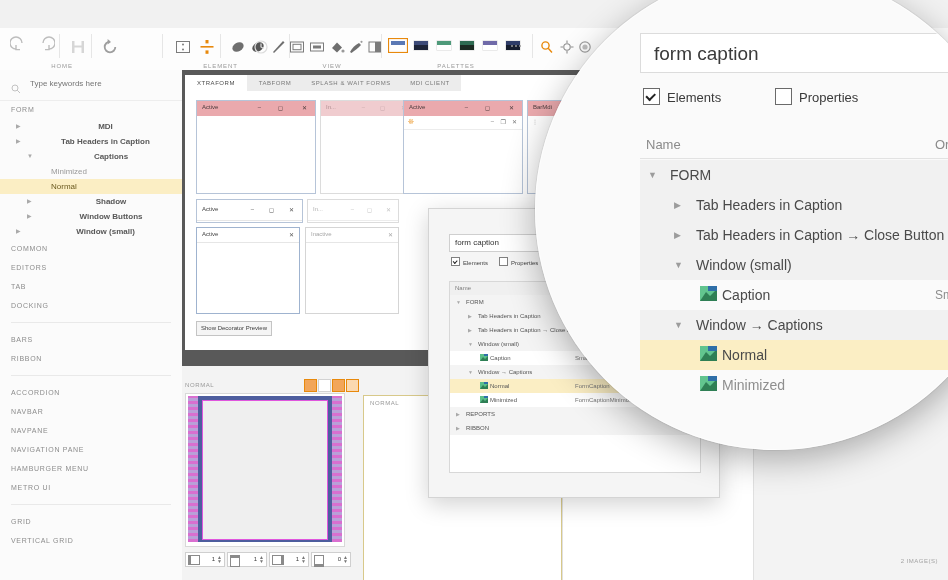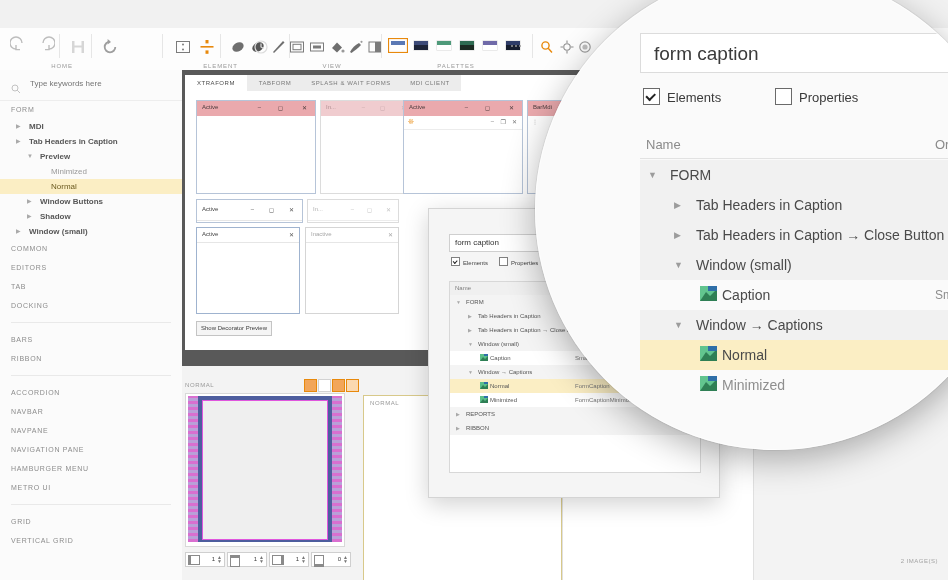--- a/index.html
+++ b/index.html
@@ -28,21 +28,21 @@
   .ico svg{display:block;}
 
   
   .sidebar{position:absolute;left:0;top:70px;width:182px;bottom:0;background:#fbfbfb;border-right:1px solid #e6e6e6;overflow:hidden;}
   .sb-search{position:absolute;left:0;top:0;width:182px;height:30px;border-bottom:1px solid #ededed;}
   .sb-search .mag{position:absolute;left:11px;top:10px;}
   .sb-search input{position:absolute;left:28px;top:8px;width:140px;border:0;outline:0;background:transparent;
     font-family:inherit;font-size:8px;color:#b4b4b4;}
   .sb-scroll{position:absolute;left:0;top:30px;right:0;bottom:0;}
   .sb-hdr{font-size:7px;color:#8c8c8c;letter-spacing:.7px;padding:6px 0 6px 11px;}
-  .sb-node{position:relative;font-size:8px;color:#585858;height:15px;line-height:15px;font-weight:bold;}
+  .sb-node{position:relative;font-size:8px;color:#585858;height:15px;line-height:15px;font-weight:bold;text-align:center;}
   .sb-node .arw{position:absolute;font-size:6px;color:#aaa;}
   .sb-leaf{position:relative;font-size:8px;height:15px;line-height:15px;color:#9a9a9a;}
   .sb-sel{background:#fbeec4;color:#6b5a20;}
   .sb-div{height:1px;background:#e9e9e9;margin:7px 11px;}
 
   
   .surface{position:absolute;left:182px;top:70px;right:0;bottom:0;background:#f3f3f3;}
   .dk{position:absolute;left:0;top:0;right:0;height:296px;background:#595959;}
   .card{position:absolute;background:#fff;}
   .dtabs{position:absolute;left:0;top:0;height:16px;}
@@ -321,25 +321,25 @@
             <circle cx="4" cy="4" r="3" fill="none" stroke="#c2c2c2" stroke-width="1"></circle>
             <path d="M6.2 6.2 L9 9" stroke="#c2c2c2" stroke-width="1"></path>
           </svg>
       </span>
       <input type="text" placeholder="Type keywords here" style="">
     </div>
     <div class="sb-scroll" id="sb-list">
         <div class="sb-hdr">FORM</div>
         <div class="sb-node"><span class="arw" style="left: 16px;">▶</span><span style="margin-left: 29px;">MDI</span></div>
         <div class="sb-node"><span class="arw" style="left: 16px;">▶</span><span style="margin-left: 29px;">Tab Headers in Caption</span></div>
-        <div class="sb-node"><span class="arw" style="left: 27px;">▼</span><span style="margin-left: 40px;">Preview</span></div>
+        <div class="sb-node"><span class="arw" style="left: 27px;">▼</span><span style="margin-left: 40px;">Captions</span></div>
         <div class="sb-leaf"><span style="margin-left: 51px;">Minimized</span></div>
         <div class="sb-leaf sb-sel"><span style="margin-left: 51px;">Normal</span></div>
+        <div class="sb-node"><span class="arw" style="left: 27px;">▶</span><span style="margin-left: 40px;">Shadow</span></div>
         <div class="sb-node"><span class="arw" style="left: 27px;">▶</span><span style="margin-left: 40px;">Window Buttons</span></div>
-        <div class="sb-node"><span class="arw" style="left: 27px;">▶</span><span style="margin-left: 40px;">Shadow</span></div>
         <div class="sb-node"><span class="arw" style="left: 16px;">▶</span><span style="margin-left: 29px;">Window (small)</span></div>
         <div class="sb-hdr">COMMON</div>
         <div class="sb-hdr">EDITORS</div>
         <div class="sb-hdr">TAB</div>
         <div class="sb-hdr">DOCKING</div>
         <div class="sb-div"></div>
         <div class="sb-hdr">BARS</div>
         <div class="sb-hdr">RIBBON</div>
         <div class="sb-div"></div>
         <div class="sb-hdr">ACCORDION</div>

